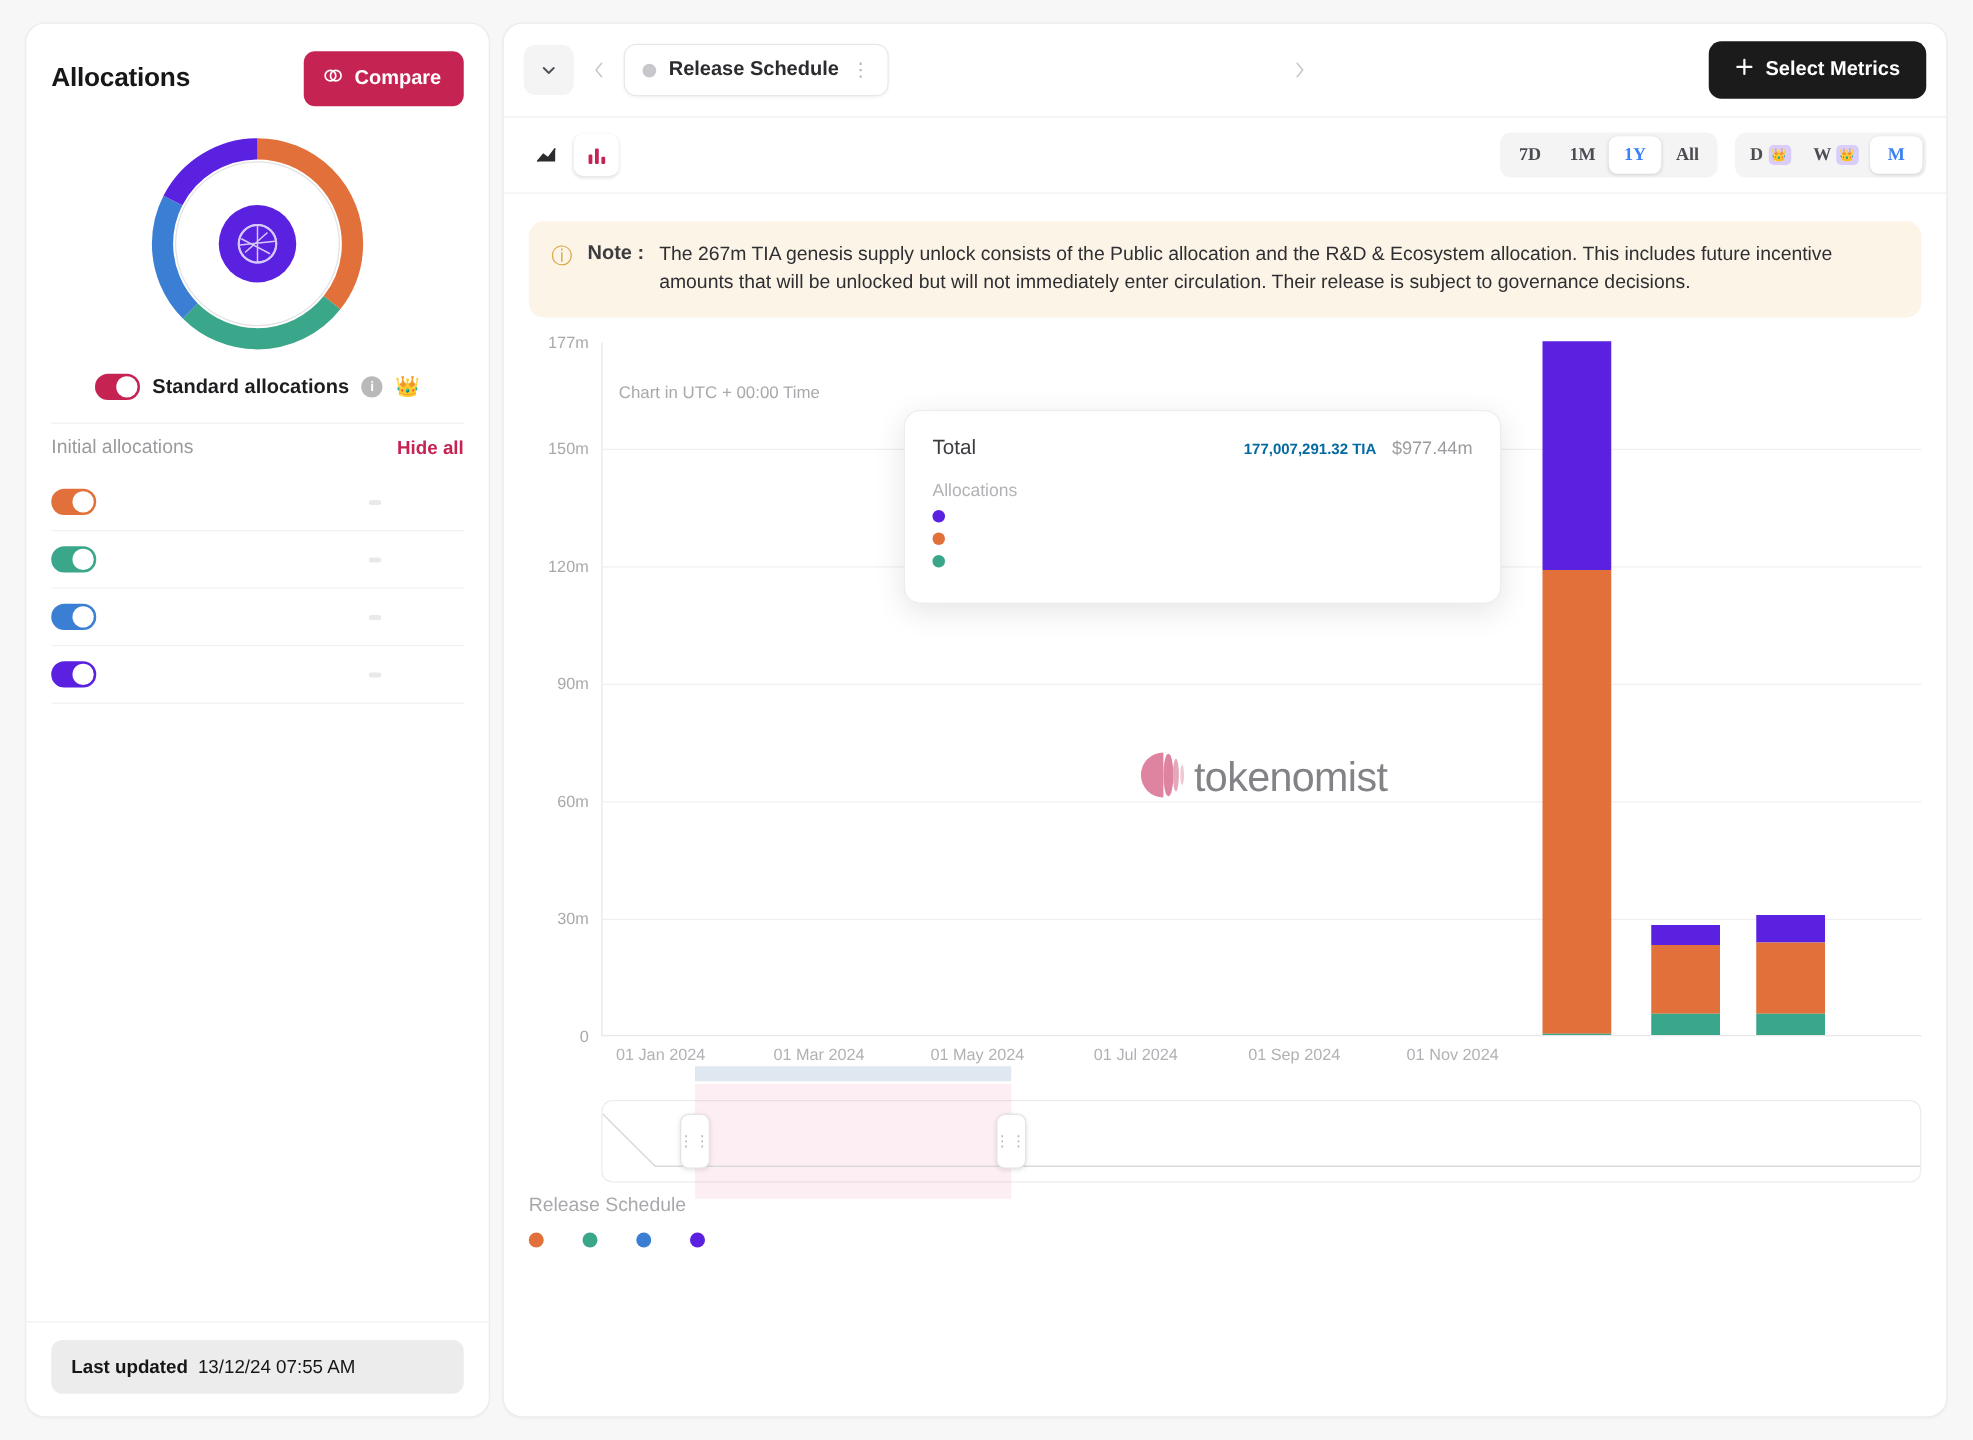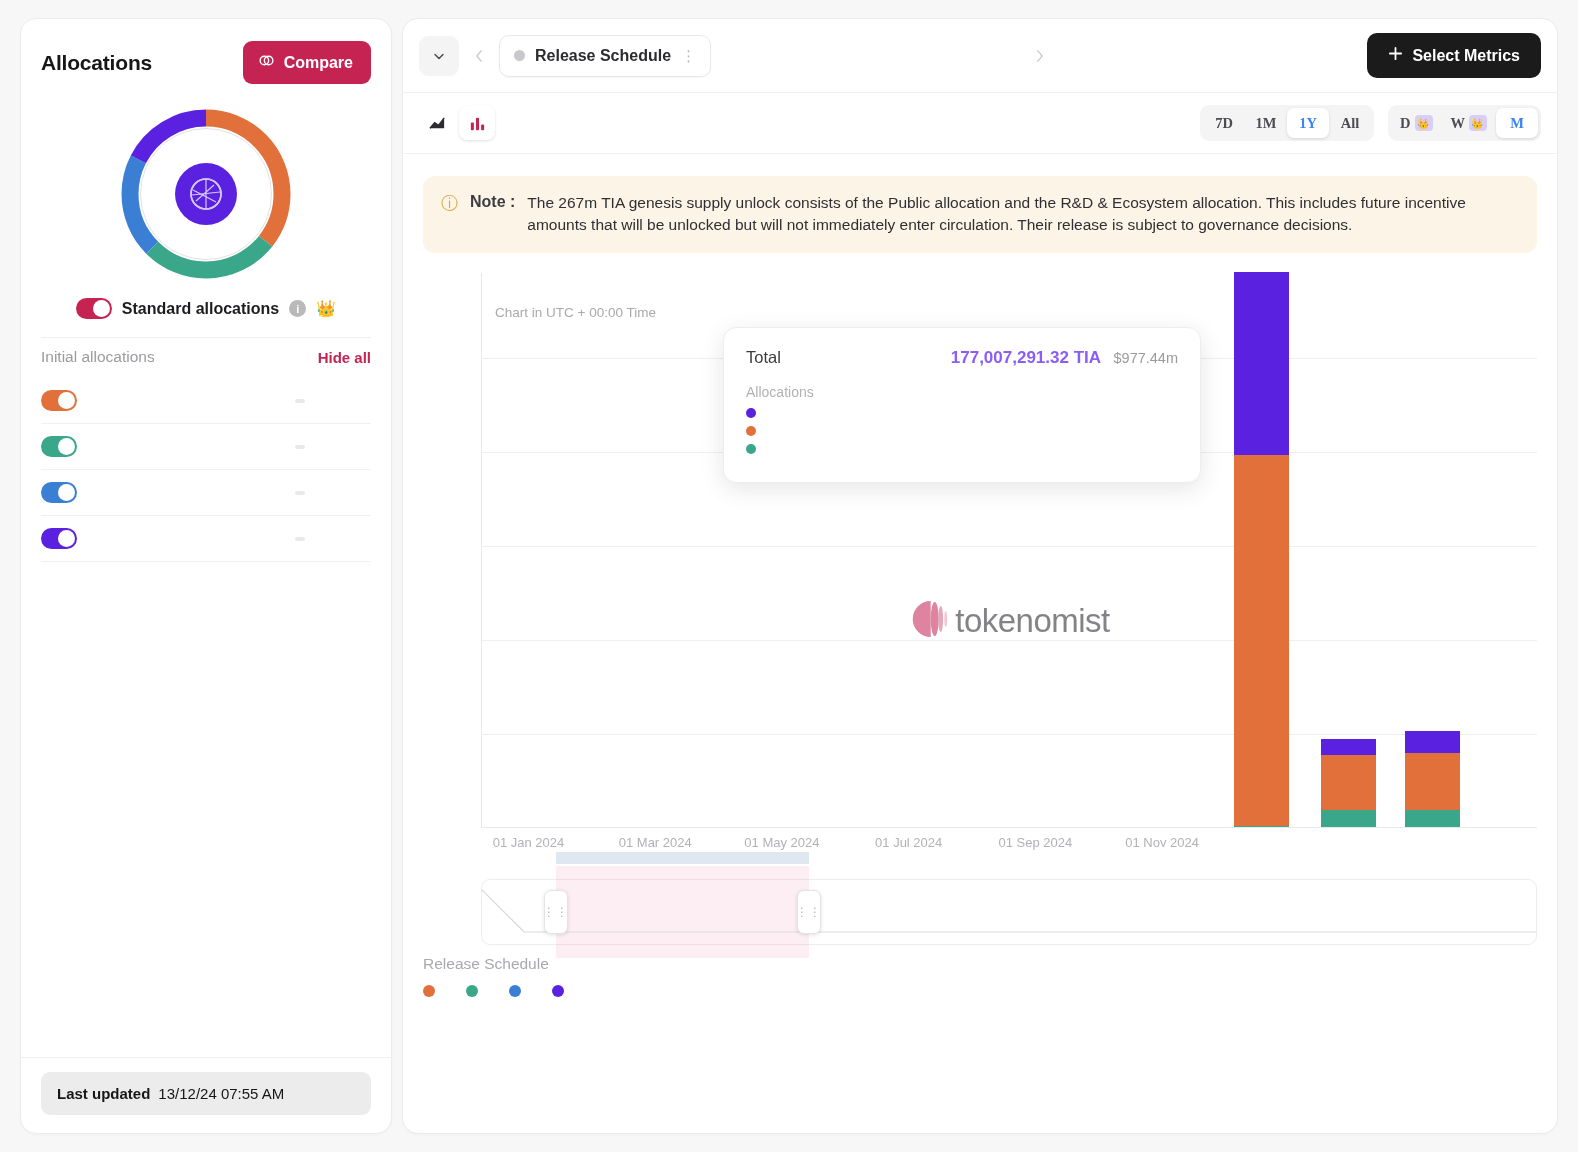--- a/index.html
+++ b/index.html
@@ -127,21 +127,21 @@
   .tooltip {
     position:absolute; left:300px; top:54px; width:478px;
     background:#fff; border:1px solid #ededed; border-radius:13px;
     box-shadow: 0 6px 24px rgba(0,0,0,0.10); padding:20px 22px; z-index:20;
   }
   .tt-head { display:flex; justify-content:space-between; align-items:center; margin-bottom:16px; }
   .tt-date { font-size:15.5px; font-weight:700; color:#2c2c30; }
   .tt-utc { font-size:14.5px; font-weight:600; color:#3c3c40; }
   .tt-total { display:flex; justify-content:space-between; align-items:baseline; margin-bottom:16px; }
   .tt-total-label { font-size:16.5px; color:#3c3c40; }
-  .tt-total-val { font-size:17px; font-weight:700; color:#8b5cf6; }
+  .tt-total-val { font-size:12px; font-weight:700; color:#0369a1; }
   .tt-total-usd { font-size:14.5px; color:#9b9b9f; margin-left:8px; font-weight:400; }
   .tt-sub { font-size:14px; color:#b2b2b6; margin-bottom:8px; }
   .tt-row { display:flex; align-items:center; margin-bottom:8px; }
   .tt-dot { width:10px;height:10px;border-radius:50%;margin-right:9px;flex:0 0 10px; }
   .tt-name { font-size:15.5px; color:#3c3c40; }
   .tt-vals { margin-left:auto; display:flex; align-items:baseline; }
   .tt-val { font-size:15.5px; font-weight:700; color:#17171a; }
   .tt-usd { font-size:14px; color:#9b9b9f; margin-left:8px; min-width:62px; text-align:right; }
 
   
@@ -336,20 +336,29 @@
     </div>
 
     <div class="note-banner">
       <span class="note-ico">ⓘ</span>
       <span class="note-label">Note :</span>
       <span class="note-text">The 267m TIA genesis supply unlock consists of the Public allocation and the R&amp;D &amp; Ecosystem allocation. This includes future incentive amounts that will be unlocked but will not immediately enter circulation. Their release is subject to governance decisions.</span>
     </div>
 
     <div class="chart-area">
       <div class="chart-utc">Chart in UTC + 00:00 Time</div>
+      <div class="y-axis" id="y-axis">
+          <div class="y-tick" style="top: 0px;">177m</div>
+          <div class="y-tick" style="top: 84.661px;">150m</div>
+          <div class="y-tick" style="top: 178.729px;">120m</div>
+          <div class="y-tick" style="top: 272.797px;">90m</div>
+          <div class="y-tick" style="top: 366.864px;">60m</div>
+          <div class="y-tick" style="top: 460.932px;">30m</div>
+          <div class="y-tick" style="top: 555px;">0</div>
+        </div>
       <div class="plot" id="plot">
         <div class="watermark">
           <span>
             <svg width="46" height="42" viewBox="0 0 46 42" fill="none">
               <path d="M21 3a18 18 0 100 36z" fill="#d96f90"></path>
               <ellipse cx="25" cy="21" rx="4" ry="17" fill="#d96f90"></ellipse>
               <ellipse cx="31" cy="21" rx="2.4" ry="13" fill="#e09ab0"></ellipse>
               <ellipse cx="36" cy="21" rx="1.5" ry="8" fill="#eebfcc"></ellipse>
             </svg>
           </span>

